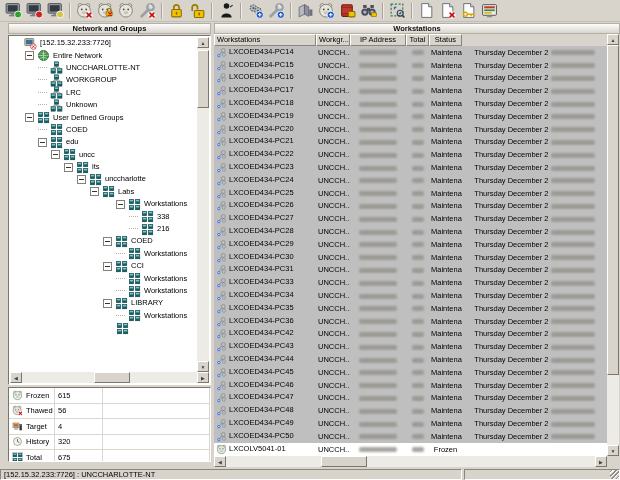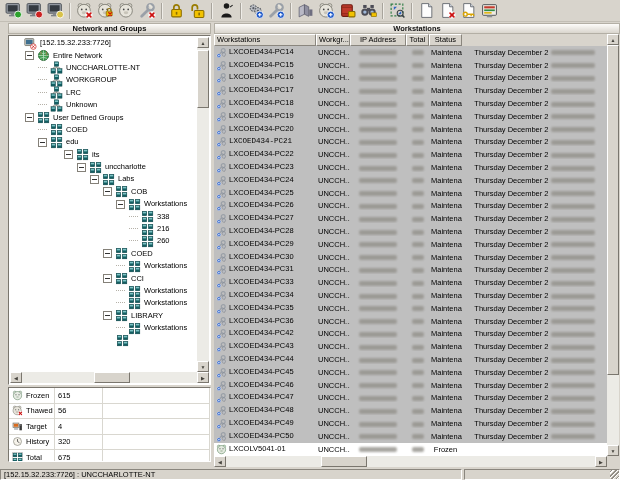--- a/index.html
+++ b/index.html
@@ -467,20 +467,37 @@
               <rect x="9.8" y="2.3" width="3.9999999999999996" height="1.8666666666666665" fill="#7fc4c6"></rect>
               <rect x="1.5" y="9" width="5.6" height="5.6" fill="#135f63" stroke="#0a3c3e" stroke-width="0.5"></rect>
               <rect x="2.3" y="9.8" width="3.9999999999999996" height="1.8666666666666665" fill="#7fc4c6"></rect>
               <rect x="9" y="9" width="5.6" height="5.6" fill="#135f63" stroke="#0a3c3e" stroke-width="0.5"></rect>
               <rect x="9.8" y="9.8" width="3.9999999999999996" height="1.8666666666666665" fill="#7fc4c6"></rect>
             </svg>
           </span>
           <span class="tlabel">edu</span>
         </div>
         <div class="trow">
+          <span class="tind" style="width: 41px;"></span>
+          <span class="texp"></span>
+          <span class="nicon">
+            <svg viewBox="0 0 16 16" xmlns="http://www.w3.org/2000/svg">
+              <rect x="1.5" y="1.5" width="5.6" height="5.6" fill="#135f63" stroke="#0a3c3e" stroke-width="0.5"></rect>
+              <rect x="2.3" y="2.3" width="3.9999999999999996" height="1.8666666666666665" fill="#7fc4c6"></rect>
+              <rect x="9" y="1.5" width="5.6" height="5.6" fill="#135f63" stroke="#0a3c3e" stroke-width="0.5"></rect>
+              <rect x="9.8" y="2.3" width="3.9999999999999996" height="1.8666666666666665" fill="#7fc4c6"></rect>
+              <rect x="1.5" y="9" width="5.6" height="5.6" fill="#135f63" stroke="#0a3c3e" stroke-width="0.5"></rect>
+              <rect x="2.3" y="9.8" width="3.9999999999999996" height="1.8666666666666665" fill="#7fc4c6"></rect>
+              <rect x="9" y="9" width="5.6" height="5.6" fill="#135f63" stroke="#0a3c3e" stroke-width="0.5"></rect>
+              <rect x="9.8" y="9.8" width="3.9999999999999996" height="1.8666666666666665" fill="#7fc4c6"></rect>
+            </svg>
+          </span>
+          <span class="tlabel">uncc</span>
+        </div>
+        <div class="trow">
           <span class="tind" style="width: 54px;"></span>
           <span class="texp"></span>
           <span class="nicon">
             <svg viewBox="0 0 16 16" xmlns="http://www.w3.org/2000/svg">
               <rect x="1.5" y="1.5" width="5.6" height="5.6" fill="#135f63" stroke="#0a3c3e" stroke-width="0.5"></rect>
               <rect x="2.3" y="2.3" width="3.9999999999999996" height="1.8666666666666665" fill="#7fc4c6"></rect>
               <rect x="9" y="1.5" width="5.6" height="5.6" fill="#135f63" stroke="#0a3c3e" stroke-width="0.5"></rect>
               <rect x="9.8" y="2.3" width="3.9999999999999996" height="1.8666666666666665" fill="#7fc4c6"></rect>
               <rect x="1.5" y="9" width="5.6" height="5.6" fill="#135f63" stroke="#0a3c3e" stroke-width="0.5"></rect>
               <rect x="2.3" y="9.8" width="3.9999999999999996" height="1.8666666666666665" fill="#7fc4c6"></rect>
@@ -518,37 +535,20 @@
               <rect x="9.8" y="2.3" width="3.9999999999999996" height="1.8666666666666665" fill="#7fc4c6"></rect>
               <rect x="1.5" y="9" width="5.6" height="5.6" fill="#135f63" stroke="#0a3c3e" stroke-width="0.5"></rect>
               <rect x="2.3" y="9.8" width="3.9999999999999996" height="1.8666666666666665" fill="#7fc4c6"></rect>
               <rect x="9" y="9" width="5.6" height="5.6" fill="#135f63" stroke="#0a3c3e" stroke-width="0.5"></rect>
               <rect x="9.8" y="9.8" width="3.9999999999999996" height="1.8666666666666665" fill="#7fc4c6"></rect>
             </svg>
           </span>
           <span class="tlabel">Labs</span>
         </div>
         <div class="trow">
-          <span class="tind" style="width: 93px;"></span>
-          <span class="texp"></span>
-          <span class="nicon">
-            <svg viewBox="0 0 16 16" xmlns="http://www.w3.org/2000/svg">
-              <rect x="1.5" y="1.5" width="5.6" height="5.6" fill="#135f63" stroke="#0a3c3e" stroke-width="0.5"></rect>
-              <rect x="2.3" y="2.3" width="3.9999999999999996" height="1.8666666666666665" fill="#7fc4c6"></rect>
-              <rect x="9" y="1.5" width="5.6" height="5.6" fill="#135f63" stroke="#0a3c3e" stroke-width="0.5"></rect>
-              <rect x="9.8" y="2.3" width="3.9999999999999996" height="1.8666666666666665" fill="#7fc4c6"></rect>
-              <rect x="1.5" y="9" width="5.6" height="5.6" fill="#135f63" stroke="#0a3c3e" stroke-width="0.5"></rect>
-              <rect x="2.3" y="9.8" width="3.9999999999999996" height="1.8666666666666665" fill="#7fc4c6"></rect>
-              <rect x="9" y="9" width="5.6" height="5.6" fill="#135f63" stroke="#0a3c3e" stroke-width="0.5"></rect>
-              <rect x="9.8" y="9.8" width="3.9999999999999996" height="1.8666666666666665" fill="#7fc4c6"></rect>
-            </svg>
-          </span>
-          <span class="tlabel">COB</span>
-        </div>
-        <div class="trow">
           <span class="tind" style="width: 106px;"></span>
           <span class="texp"></span>
           <span class="nicon">
             <svg viewBox="0 0 16 16" xmlns="http://www.w3.org/2000/svg">
               <rect x="1.5" y="1.5" width="5.6" height="5.6" fill="#135f63" stroke="#0a3c3e" stroke-width="0.5"></rect>
               <rect x="2.3" y="2.3" width="3.9999999999999996" height="1.8666666666666665" fill="#7fc4c6"></rect>
               <rect x="9" y="1.5" width="5.6" height="5.6" fill="#135f63" stroke="#0a3c3e" stroke-width="0.5"></rect>
               <rect x="9.8" y="2.3" width="3.9999999999999996" height="1.8666666666666665" fill="#7fc4c6"></rect>
               <rect x="1.5" y="9" width="5.6" height="5.6" fill="#135f63" stroke="#0a3c3e" stroke-width="0.5"></rect>
               <rect x="2.3" y="9.8" width="3.9999999999999996" height="1.8666666666666665" fill="#7fc4c6"></rect>
@@ -584,37 +584,20 @@
               <rect x="2.3" y="2.3" width="3.9999999999999996" height="1.8666666666666665" fill="#7fc4c6"></rect>
               <rect x="9" y="1.5" width="5.6" height="5.6" fill="#135f63" stroke="#0a3c3e" stroke-width="0.5"></rect>
               <rect x="9.8" y="2.3" width="3.9999999999999996" height="1.8666666666666665" fill="#7fc4c6"></rect>
               <rect x="1.5" y="9" width="5.6" height="5.6" fill="#135f63" stroke="#0a3c3e" stroke-width="0.5"></rect>
               <rect x="2.3" y="9.8" width="3.9999999999999996" height="1.8666666666666665" fill="#7fc4c6"></rect>
               <rect x="9" y="9" width="5.6" height="5.6" fill="#135f63" stroke="#0a3c3e" stroke-width="0.5"></rect>
               <rect x="9.8" y="9.8" width="3.9999999999999996" height="1.8666666666666665" fill="#7fc4c6"></rect>
             </svg>
           </span>
           <span class="tlabel">216</span>
-        </div>
-        <div class="trow">
-          <span class="tind" style="width: 119px;"></span>
-          <span class="tbranch"></span>
-          <span class="nicon">
-            <svg viewBox="0 0 16 16" xmlns="http://www.w3.org/2000/svg">
-              <rect x="1.5" y="1.5" width="5.6" height="5.6" fill="#135f63" stroke="#0a3c3e" stroke-width="0.5"></rect>
-              <rect x="2.3" y="2.3" width="3.9999999999999996" height="1.8666666666666665" fill="#7fc4c6"></rect>
-              <rect x="9" y="1.5" width="5.6" height="5.6" fill="#135f63" stroke="#0a3c3e" stroke-width="0.5"></rect>
-              <rect x="9.8" y="2.3" width="3.9999999999999996" height="1.8666666666666665" fill="#7fc4c6"></rect>
-              <rect x="1.5" y="9" width="5.6" height="5.6" fill="#135f63" stroke="#0a3c3e" stroke-width="0.5"></rect>
-              <rect x="2.3" y="9.8" width="3.9999999999999996" height="1.8666666666666665" fill="#7fc4c6"></rect>
-              <rect x="9" y="9" width="5.6" height="5.6" fill="#135f63" stroke="#0a3c3e" stroke-width="0.5"></rect>
-              <rect x="9.8" y="9.8" width="3.9999999999999996" height="1.8666666666666665" fill="#7fc4c6"></rect>
-            </svg>
-          </span>
-          <span class="tlabel">260</span>
         </div>
         <div class="trow">
           <span class="tind" style="width: 93px;"></span>
           <span class="texp"></span>
           <span class="nicon">
             <svg viewBox="0 0 16 16" xmlns="http://www.w3.org/2000/svg">
               <rect x="1.5" y="1.5" width="5.6" height="5.6" fill="#135f63" stroke="#0a3c3e" stroke-width="0.5"></rect>
               <rect x="2.3" y="2.3" width="3.9999999999999996" height="1.8666666666666665" fill="#7fc4c6"></rect>
               <rect x="9" y="1.5" width="5.6" height="5.6" fill="#135f63" stroke="#0a3c3e" stroke-width="0.5"></rect>
               <rect x="9.8" y="2.3" width="3.9999999999999996" height="1.8666666666666665" fill="#7fc4c6"></rect>
@@ -952,21 +935,21 @@
               <circle cx="4.2" cy="12.6" r="2.7" fill="#1c57c8" stroke="#fff" stroke-width="0.6"></circle>
               <path d="M2.9 12.6 h2.6 M4.2 11.3 v2.6" stroke="#fff" stroke-width="0.9"></path>
             </svg></span><span>LXCOED434-PC20</span></div>
         <div class="dcell" style="width: 34px;">UNCCH...</div>
         <div class="dcell" style="width: 56px; text-align: center;"><span class="blur" style="width: 38px;"></span></div>
         <div class="dcell" style="width: 23px; text-align: center;"><span class="blur" style="width: 12px;"></span></div>
         <div class="dcell" style="width: 33px; text-align: center;">Maintena...</div>
         <div class="dcell" style="width: 145px; text-align: center;"><span>Thursday December 2 </span><span class="blur" style="width: 44px;"></span></div>
       </div>
       <div class="drow sel">
-        <div class="dcell" style="width: 102px; font-family: Liberation Mono, monospace;"><span class="ric"><svg viewBox="0 0 16 16" xmlns="http://www.w3.org/2000/svg">
+        <div class="dcell" style="width: 102px;"><span class="ric"><svg viewBox="0 0 16 16" xmlns="http://www.w3.org/2000/svg">
               <circle cx="10.5" cy="5.2" r="2.8" fill="none" stroke="#9aa0a8" stroke-width="1.8"></circle>
               <path d="M3 12.6 L8.6 7" stroke="#9aa0a8" stroke-width="2.3" stroke-linecap="round"></path>
               <circle cx="11.4" cy="11" r="2.5" fill="#b9bcc2" stroke="#565b63" stroke-width="0.8" stroke-dasharray="1.2 0.8"></circle>
               <circle cx="4.2" cy="12.6" r="2.7" fill="#1c57c8" stroke="#fff" stroke-width="0.6"></circle>
               <path d="M2.9 12.6 h2.6 M4.2 11.3 v2.6" stroke="#fff" stroke-width="0.9"></path>
             </svg></span><span>LXCOED434-PC21</span></div>
         <div class="dcell" style="width: 34px;">UNCCH...</div>
         <div class="dcell" style="width: 56px; text-align: center;"><span class="blur" style="width: 38px;"></span></div>
         <div class="dcell" style="width: 23px; text-align: center;"><span class="blur" style="width: 12px;"></span></div>
         <div class="dcell" style="width: 33px; text-align: center;">Maintena...</div>

